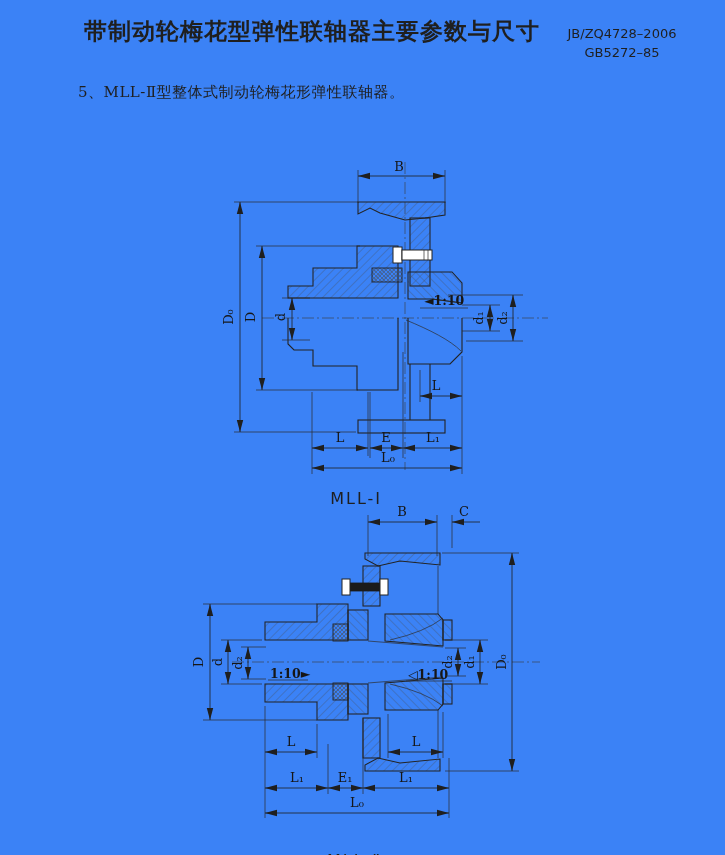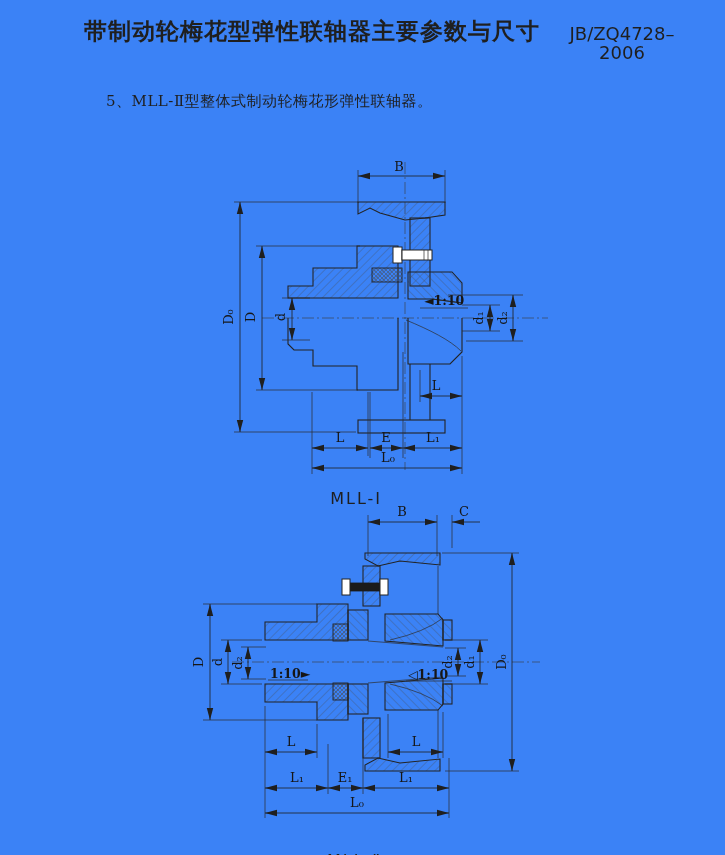--- a/index.html
+++ b/index.html
@@ -2,25 +2,25 @@
 <html><head>
 <meta charset="utf-8">
 <style>
   html,body{margin:0;padding:0;background:#e8e8e8;}
   #page{position:relative;width:725px;height:855px;background:#3b82f6;overflow:hidden;
         font-family:"DejaVu Sans",sans-serif;color:#1f1f1f;}
   #page-title{position:absolute;left:84px;top:16px;width:460px;
         font-size:23px;font-weight:bold;letter-spacing:1px;white-space:nowrap;
         font-family:"DejaVu Sans",sans-serif;}
   #standards{position:absolute;left:556px;top:24px;width:132px;text-align:center;
-        font-size:18px;line-height:19px;font-family:"DejaVu Sans",sans-serif;}
+        font-size:13px;line-height:19px;font-family:"DejaVu Sans",sans-serif;}
   .note-line{position:absolute;left:78px;font-size:15px;letter-spacing:0.5px;
         font-family:"DejaVu Serif","DejaVu Sans",serif;white-space:nowrap;}
   #note-4{top:62px;}
-  #note-5{top:92px;margin-left:28px;}
+  #note-5{top:83px;}
   .fig-caption{position:absolute;left:272px;width:110px;text-align:right;
         font-size:16px;letter-spacing:2px;font-family:"DejaVu Sans",sans-serif;}
   #caption-1{top:489px;}
   #caption-2{top:851px;}
   svg{position:absolute;left:0;top:0;}
   .ol{stroke:#232323;stroke-width:1.1;fill:none;stroke-linejoin:miter;}
   .thin{stroke:#2c2c2c;stroke-width:0.7;fill:none;}
   .ext{stroke:#2c2c2c;stroke-width:0.7;fill:none;}
   .cl{stroke:#3a3a3a;stroke-width:0.6;fill:none;stroke-dasharray:12 3 2 3;}
   .dim{stroke:#1f1f1f;stroke-width:0.8;fill:none;
@@ -36,20 +36,21 @@
 </style>
 </head>
 <body>
 
 <div id="page">
 
   <div id="page-title">带制动轮梅花型弹性联轴器主要参数与尺寸</div>
 
   <div id="standards">
     <div>JB/ZQ4728–2006</div>
+    <div>GB5272–85</div>
   </div>
 
   <div id="note-5" class="note-line">5、MLL-Ⅱ型整体式制动轮梅花形弹性联轴器。</div>
 
   <svg width="725" height="855" viewBox="0 0 725 855">
     <defs>
       <pattern id="hA" width="6" height="6" patternUnits="userSpaceOnUse" patternTransform="rotate(-45)">
         <line x1="0" y1="0" x2="6" y2="0" stroke="#4a4a4a" stroke-width="0.6"></line>
       </pattern>
       <pattern id="hB" width="6" height="6" patternUnits="userSpaceOnUse" patternTransform="rotate(45)">

